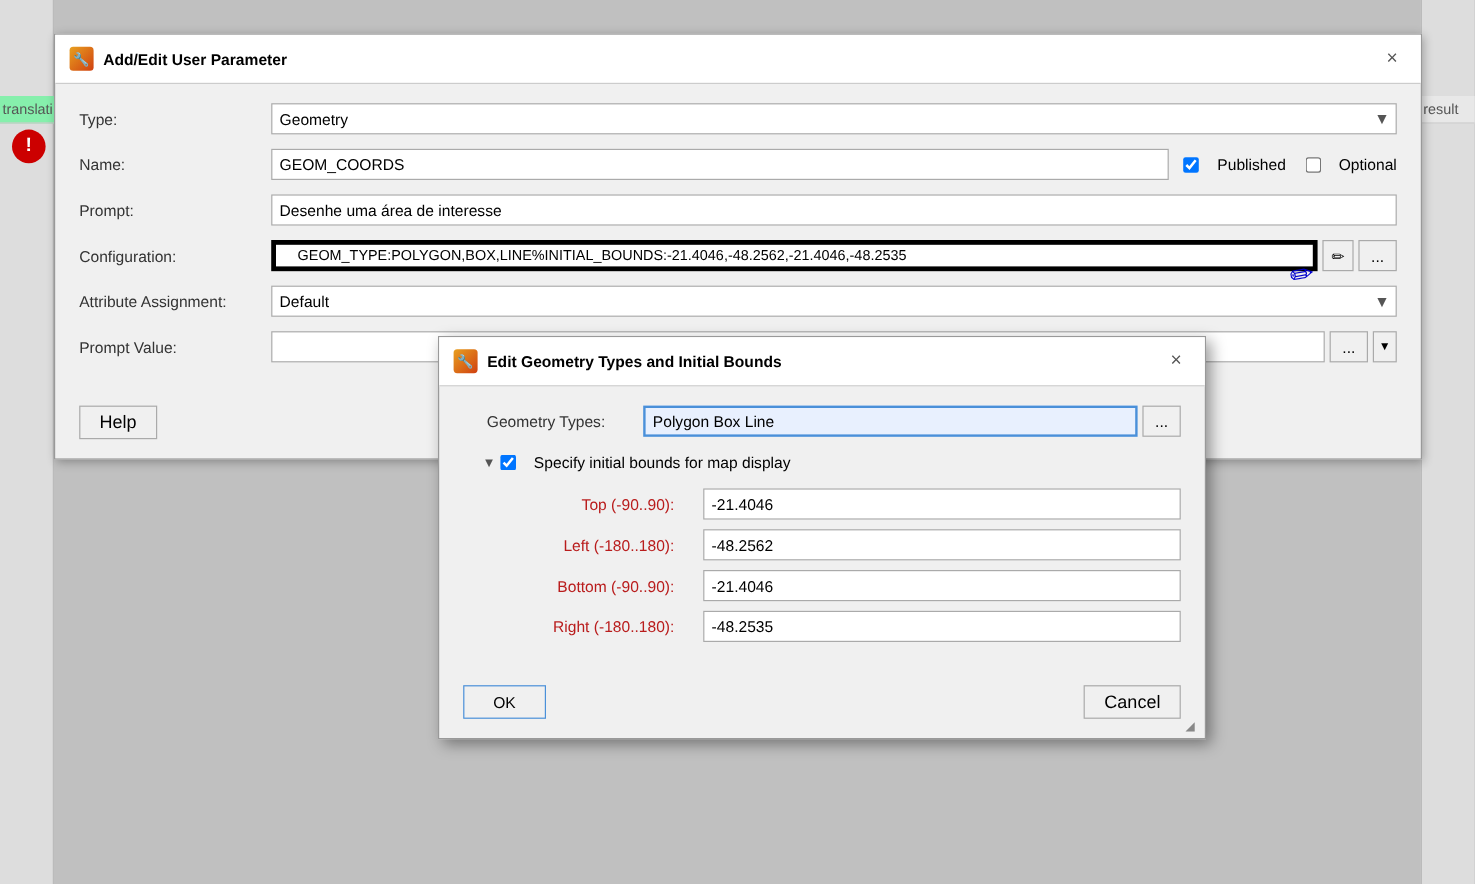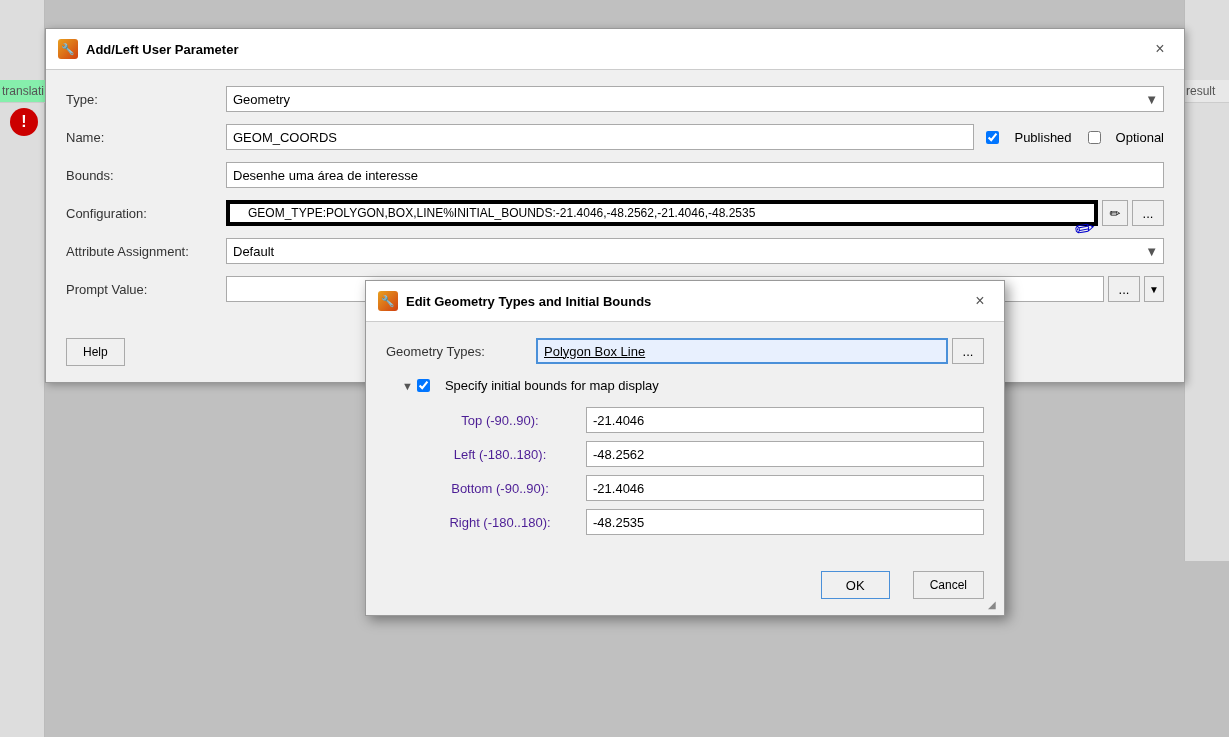--- a/index.html
+++ b/index.html
@@ -208,21 +208,21 @@
       align-items: center;
       gap: 8px;
     }
 
     .btn {
       height: 28px;
       padding: 0 16px;
       border: 1px solid #aaa;
       background: #f0f0f0;
       cursor: pointer;
-      font-size: 12px;
+      font-size: 15px;
     }
 
     
     .pencil-annotation {
       position: absolute;
       top: 215px; left: 1075px;
       color: #0000cc;
       font-size: 24px;
       transform: rotate(-10deg);
       pointer-events: none;
@@ -253,41 +253,40 @@
     }
 
     .geom-row {
       display: flex;
       align-items: center;
       margin-bottom: 14px;
     }
 
     .geom-label {
       width: 150px;
-      text-align: left;
+      text-align: center;
       padding-right: 12px;
       color: #333;
       flex-shrink: 0;
     }
 
     .geom-input-wrapper {
       flex: 1;
       display: flex;
       align-items: center;
       gap: 4px;
     }
 
     .geom-text-input {
       flex: 1;
       height: 26px;
       border: 2px solid #4a90d9;
       background: #e8f0fe;
       padding: 2px 6px;
       font-size: 13px;
-      text-decoration: underline;
     }
 
     .geom-dots-btn {
       width: 32px; height: 26px;
       border: 1px solid #aaa;
       background: #f0f0f0;
       cursor: pointer;
       font-size: 13px;
       display: flex; align-items: center; justify-content: center;
     }
@@ -310,39 +309,39 @@
     }
 
     .bounds-row {
       display: flex;
       align-items: center;
       margin-bottom: 8px;
     }
 
     .bounds-label {
       width: 160px;
-      text-align: center;
-      padding-right: 12px;
-      color: #4c1d95;
+      text-align: right;
+      padding-right: 24px;
+      color: #b91c1c;
     }
 
     .bounds-input {
       flex: 1;
       height: 26px;
       border: 1px solid #aaa;
       background: white;
       padding: 2px 6px;
       font-size: 13px;
     }
 
     .edit-geom-footer {
       padding: 12px 20px 16px;
       display: flex;
       align-items: center;
-      justify-content: flex-end;
+      justify-content: space-between;
       gap: 23px;
     }
 
     .btn-ok {
       height: 28px;
       padding: 0 24px;
       border: 1px solid #4a90d9;
       background: #f0f0f0;
       cursor: pointer;
       font-size: 13px;
@@ -358,21 +357,21 @@
 
     
     .side-left {
       position: absolute;
       top: 0; left: 0; width: 45px; height: 737px;
       background: #ddd;
       border-right: 1px solid #bbb;
     }
     .side-right {
       position: absolute;
-      top: 0; right: 0; width: 45px; height: 561px;
+      top: 0; right: 0; width: 45px; height: 737px;
       background: #ddd;
       border-left: 1px solid #bbb;
     }
     .error-badge {
       position: absolute;
       top: 108px; left: 10px;
       width: 28px; height: 28px;
       background: #cc0000;
       border-radius: 50%;
       display: flex; align-items: center; justify-content: center;
@@ -407,21 +406,21 @@
   <div class="error-badge">!</div>
 </div>
 <div class="side-right">
   <div class="result-text">result</div>
 </div>
 
 <div class="main-dialog">
   <div class="dialog-titlebar">
     <div class="dialog-title">
       <div class="title-icon">🔧</div>
-      <span>Add/Left User Parameter</span>
+      <span>Add/Edit User Parameter</span>
     </div>
     <button class="close-btn">×</button>
   </div>
 
   <div class="dialog-body">
 
     <div class="form-row">
       <div class="form-label">Type:</div>
       <div class="type-select-wrapper">
         <select class="type-select">
@@ -442,21 +441,21 @@
           </label>
           <label class="checkbox-label">
             <input type="checkbox" style="">
             <span>Optional</span>
           </label>
         </div>
       </div>
     </div>
 
     <div class="form-row">
-      <div class="form-label">Bounds:</div>
+      <div class="form-label">Prompt:</div>
       <input class="form-control" type="text" value="Desenhe uma área de interesse" style="">
     </div>
 
     <div class="form-row">
       <div class="form-label">Configuration:</div>
       <div class="config-row-inner">
         <input class="config-input" type="text" value="GEOM_TYPE:POLYGON,BOX,LINE%INITIAL_BOUNDS:-21.4046,-48.2562,-21.4046,-48.2535" style="">
         <button class="pencil-btn" title="Edit">✏</button>
         <button class="dots-btn">...</button>
       </div>

